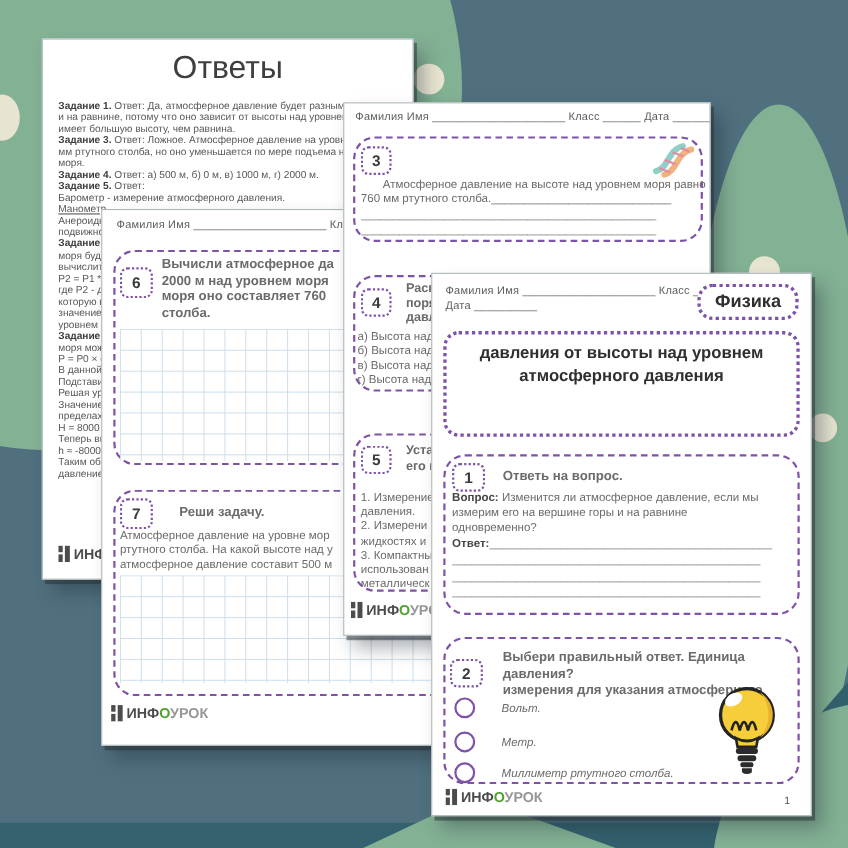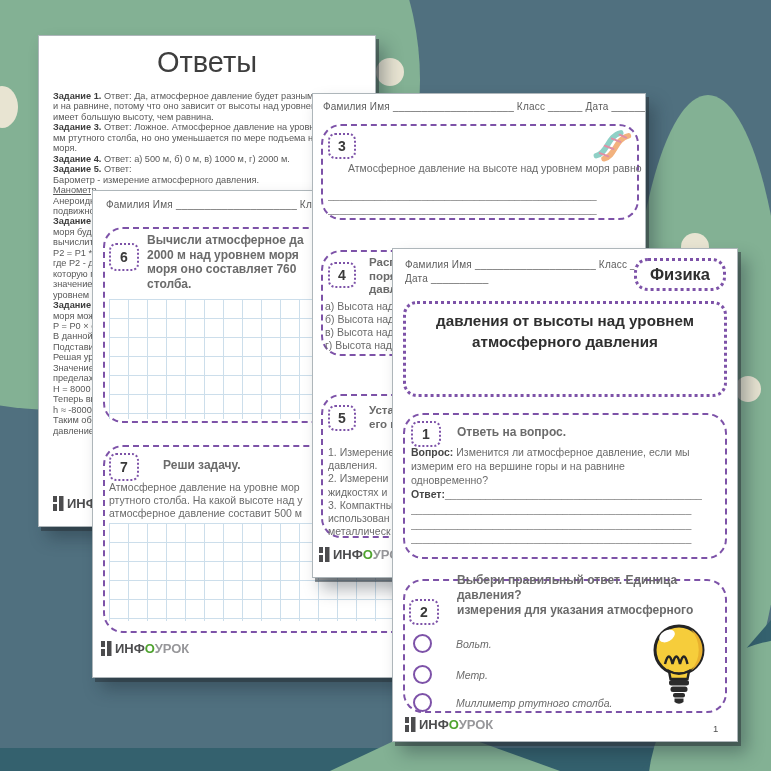--- a/index.html
+++ b/index.html
@@ -138,20 +138,21 @@
     <div class="box" style="left:8px;top:30px;width:318px;height:96px;"></div>
     <div class="badge" style="left:15px;top:39px;width:28px;height:26px;">3</div>
     <svg style="position:absolute;left:278px;top:32px;transform:rotate(8deg);" width="46" height="38" viewBox="0 0 46 38">
       <g fill="none" stroke-linecap="round">
         <path d="M7,32 C18,28 15,11 28,6" stroke="#8fd0c6" stroke-width="5.5"></path>
         <path d="M15,34 C26,30 23,13 36,8" stroke="#f2b27e" stroke-width="5.5"></path>
         <path d="M10,29 L19,31 M14,21 L23,23 M20,13 L29,15 M27,8 L34,10" stroke="#e08fa6" stroke-width="2"></path>
       </g>
     </svg>
     <div class="txt" style="left:15px;top:68px;font-size:10.5px;margin-left:20px;">Атмосферное давление на высоте над уровнем моря равно</div>
+    <div class="txt" style="left:15px;top:81px;font-size:10.5px;">760 мм ртутного столба.____________________________</div>
     <div class="rule-rows lines" style="position:absolute;left:15px;top:94px;width:300px;font-size:10.5px;line-height:14px;">
 
     <div>______________________________________________</div>
         <div>______________________________________________</div>
       </div>
     <div class="box" style="left:8px;top:156px;width:318px;height:106px;"></div>
     <div class="badge" style="left:15px;top:168px;width:28px;height:26px;">4</div>
     <div class="txt tt lines" style="left:56px;top:162px;font-size:11.5px;line-height:13.5px;">
 
     <div>Расп</div>
@@ -209,21 +210,21 @@
     <div class="txt" style="left:18px;top:225px;font-size:10.5px;">одновременно?</div>
     <div class="txt" style="left:18px;top:239px;font-size:10.5px;width:306px;overflow:hidden;"><span class="tt">Ответ:</span><span style="color:#7c7c7c;">____________________________________________</span></div>
     <div class="rule-rows lines" style="position:absolute;left:18px;top:253px;width:306px;font-size:10.5px;line-height:14.5px;">
 
     <div>________________________________________________</div>
         <div>________________________________________________</div>
         <div>________________________________________________</div>
       </div>
     <div class="box" style="left:10px;top:330px;width:324px;height:134px;"></div>
     <div class="badge" style="left:16px;top:350px;width:30px;height:26px;">2</div>
-    <div class="txt tt lines" style="left:64px;top:324px;font-size:12px;line-height:15px;">
+    <div class="txt tt lines" style="left:64px;top:341px;font-size:12px;line-height:15px;">
 
     <div>Выбери правильный ответ. Единица</div>
         <div>давления?</div>
         <div>измерения для указания атмосферного</div>
       </div>
     <div class="opt" style="left:20px;top:385px;">
       <span class="radio"></span>
       <span class="lbl">Вольт.</span>
     </div>
     <div class="opt" style="left:20px;top:416px;">

